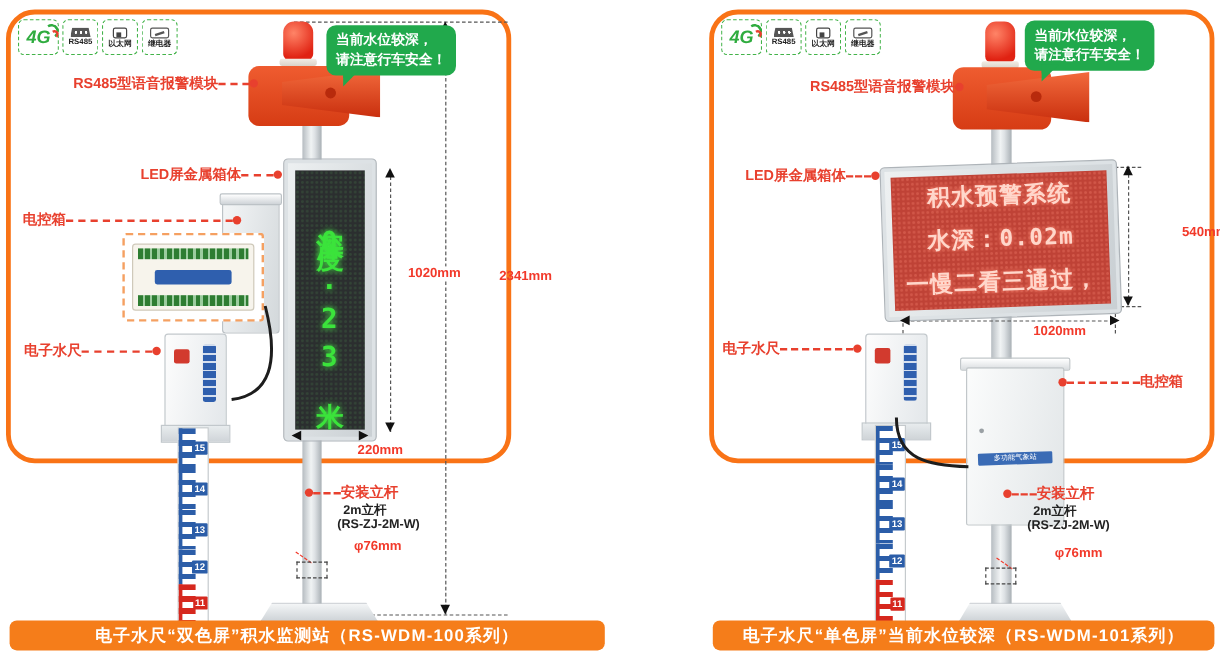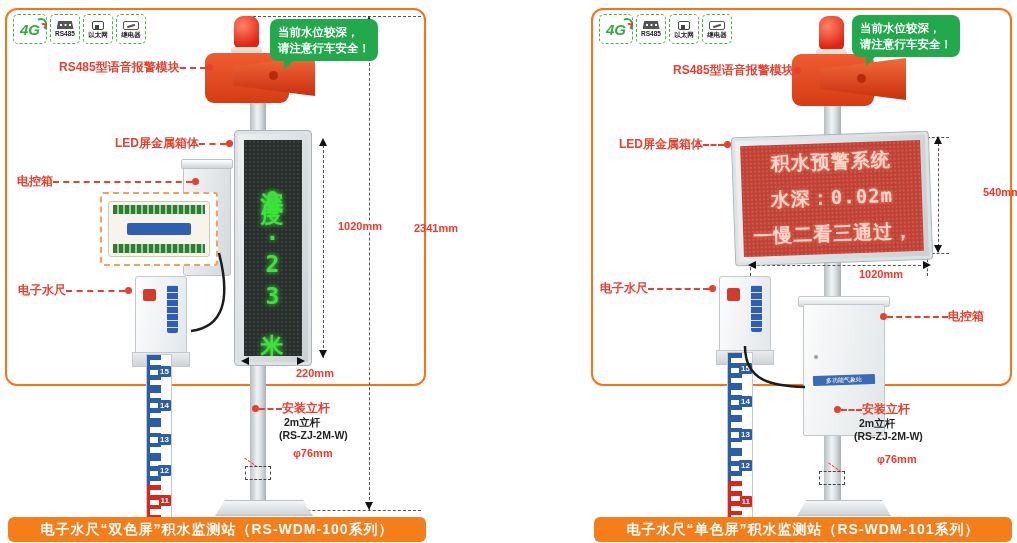--- a/index.html
+++ b/index.html
@@ -1,25 +1,25 @@
 <!DOCTYPE html>
 <html><head>
 <meta charset="utf-8">
 <style>
   html,body{margin:0;padding:0;}
   body{width:1017px;height:543px;position:relative;background:#ffffff;
        font-family:"Liberation Sans","DejaVu Sans",sans-serif;overflow:hidden;}
   .panel{position:absolute;top:8px;height:378px;background:#fff;
-         border:2px solid #f97316;border-radius:12px;box-sizing:border-box;}
+         border:4px solid #f97316;border-radius:24px;box-sizing:border-box;}
   #panel-left{left:5px;width:421px;}
   #panel-right{left:591px;width:421px;}
   .banner{position:absolute;top:517px;height:25px;background:#f57d1a;border-radius:6px;
           color:#fff;font-weight:bold;font-size:14px;letter-spacing:1px;
           text-align:center;line-height:25px;z-index:6;}
-  #banner-left{left:8px;width:418px;}
+  #banner-left{left:8px;width:496px;}
   #banner-right{left:594px;width:418px;}
 
   .abs{position:absolute;}
   
   .badges{display:flex;gap:3px;left:6px;top:4px;z-index:5;}
   .badge{border:1.5px dashed #43b34a;border-radius:5px;background:#fff;width:30px;height:30px;
          box-sizing:border-box;display:flex;flex-direction:column;align-items:center;justify-content:center;gap:1px;}
   .badge-4g{width:34px;}
   .g4txt{color:#2fac3f;font-weight:900;font-style:italic;font-size:15px;line-height:15px;position:relative;}
   .sig{position:absolute;right:-7px;top:-4px;width:8px;height:8px;}
@@ -371,13 +371,13 @@
     <span class="lbl">安装立杆</span>
   </div>
   <div class="abs sub" style="left:266px;top:407px;">2m立杆</div>
   <div class="abs sub" style="left:261px;top:420px;">(RS-ZJ-2M-W)</div>
 
   <div class="abs dim-label" style="left:244px;top:443px;">φ76mm</div>
   <div class="abs pointer" style="left:234px;top:457px;width:16px;"></div>
   <div class="abs dimbox" style="left:226px;top:461px;width:24px;height:12px;"></div>
 </div>
 
-<div class="banner" id="banner-right">电子水尺“单色屏”积水监测站（RS-WDM-101系列）</div>
+<div class="banner" id="banner-right">电子水尺“单色屏”当前水位较深（RS-WDM-101系列）</div>
 
 </body></html>

